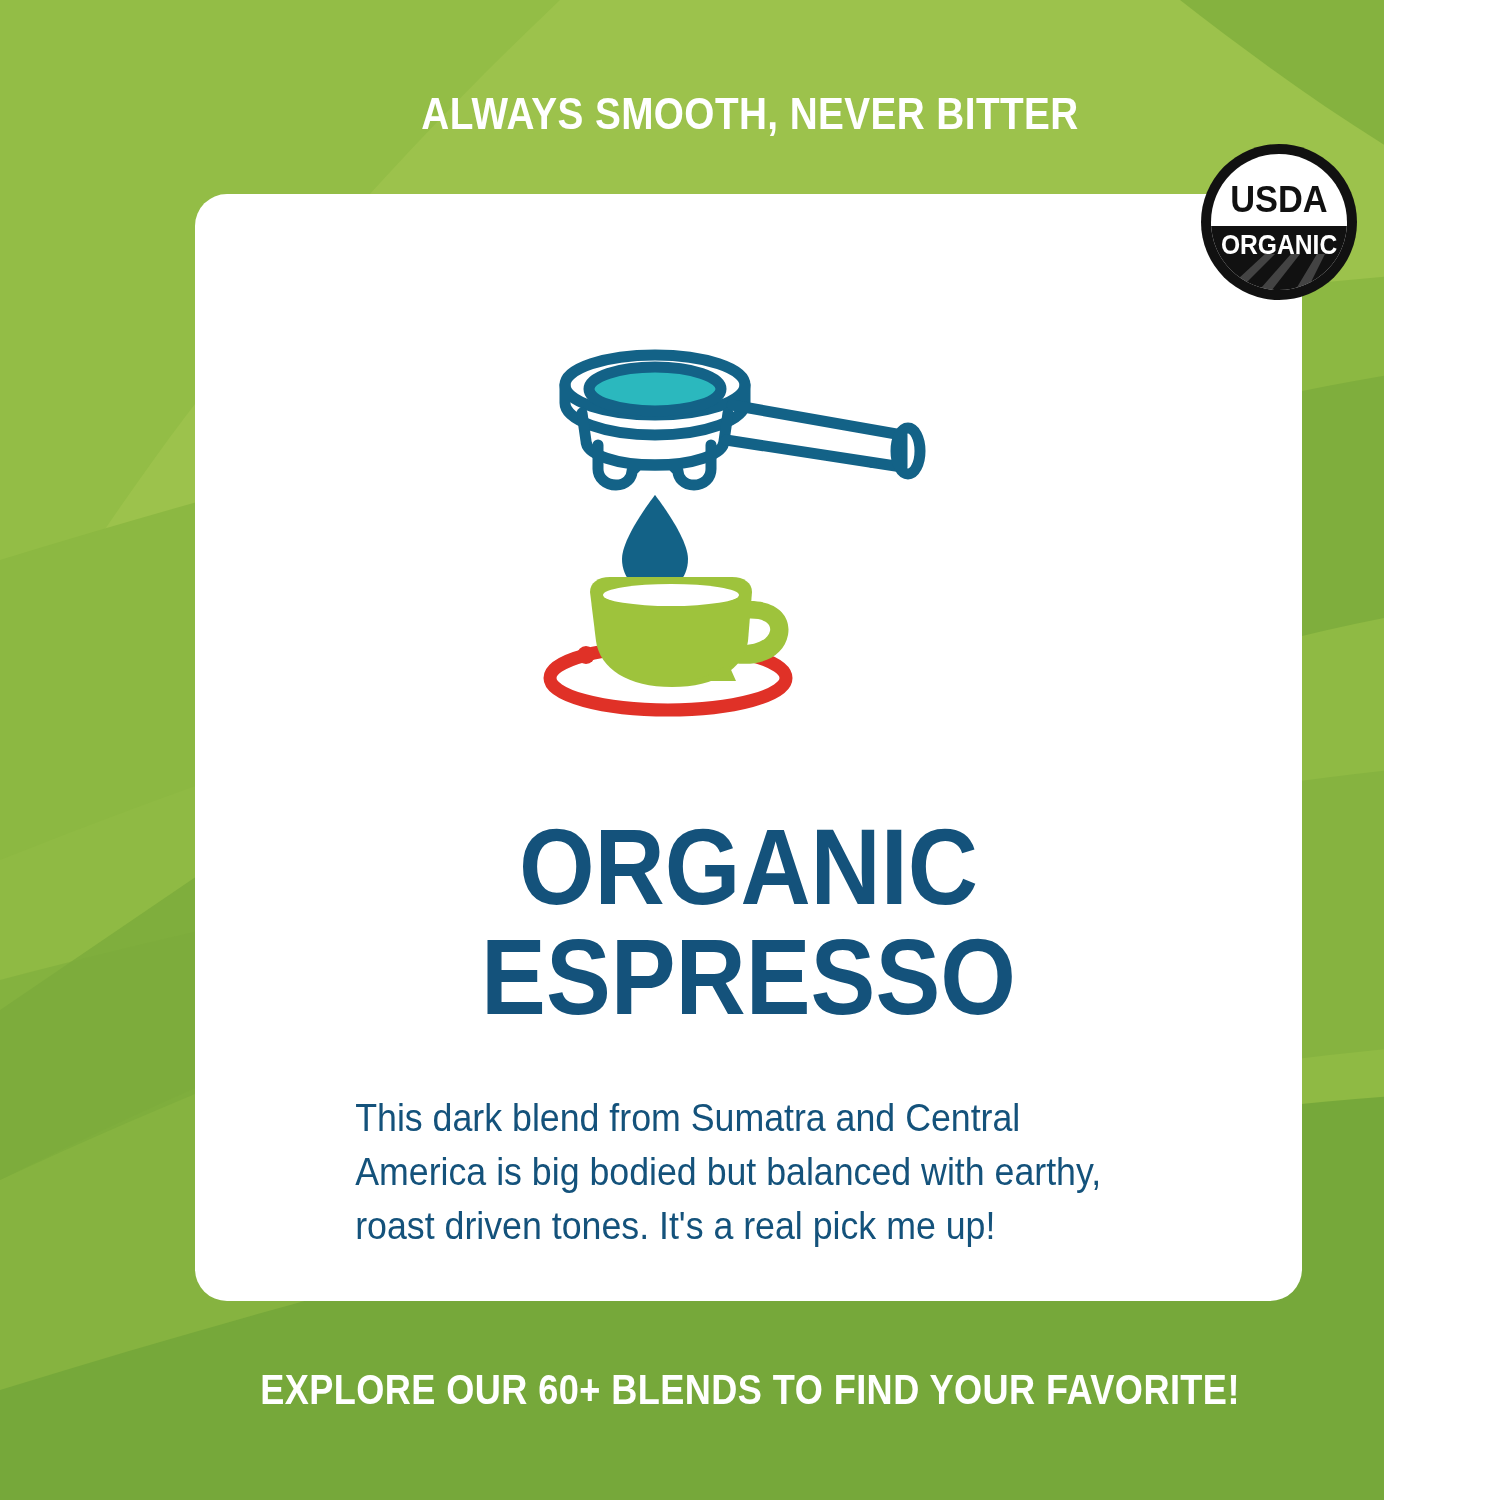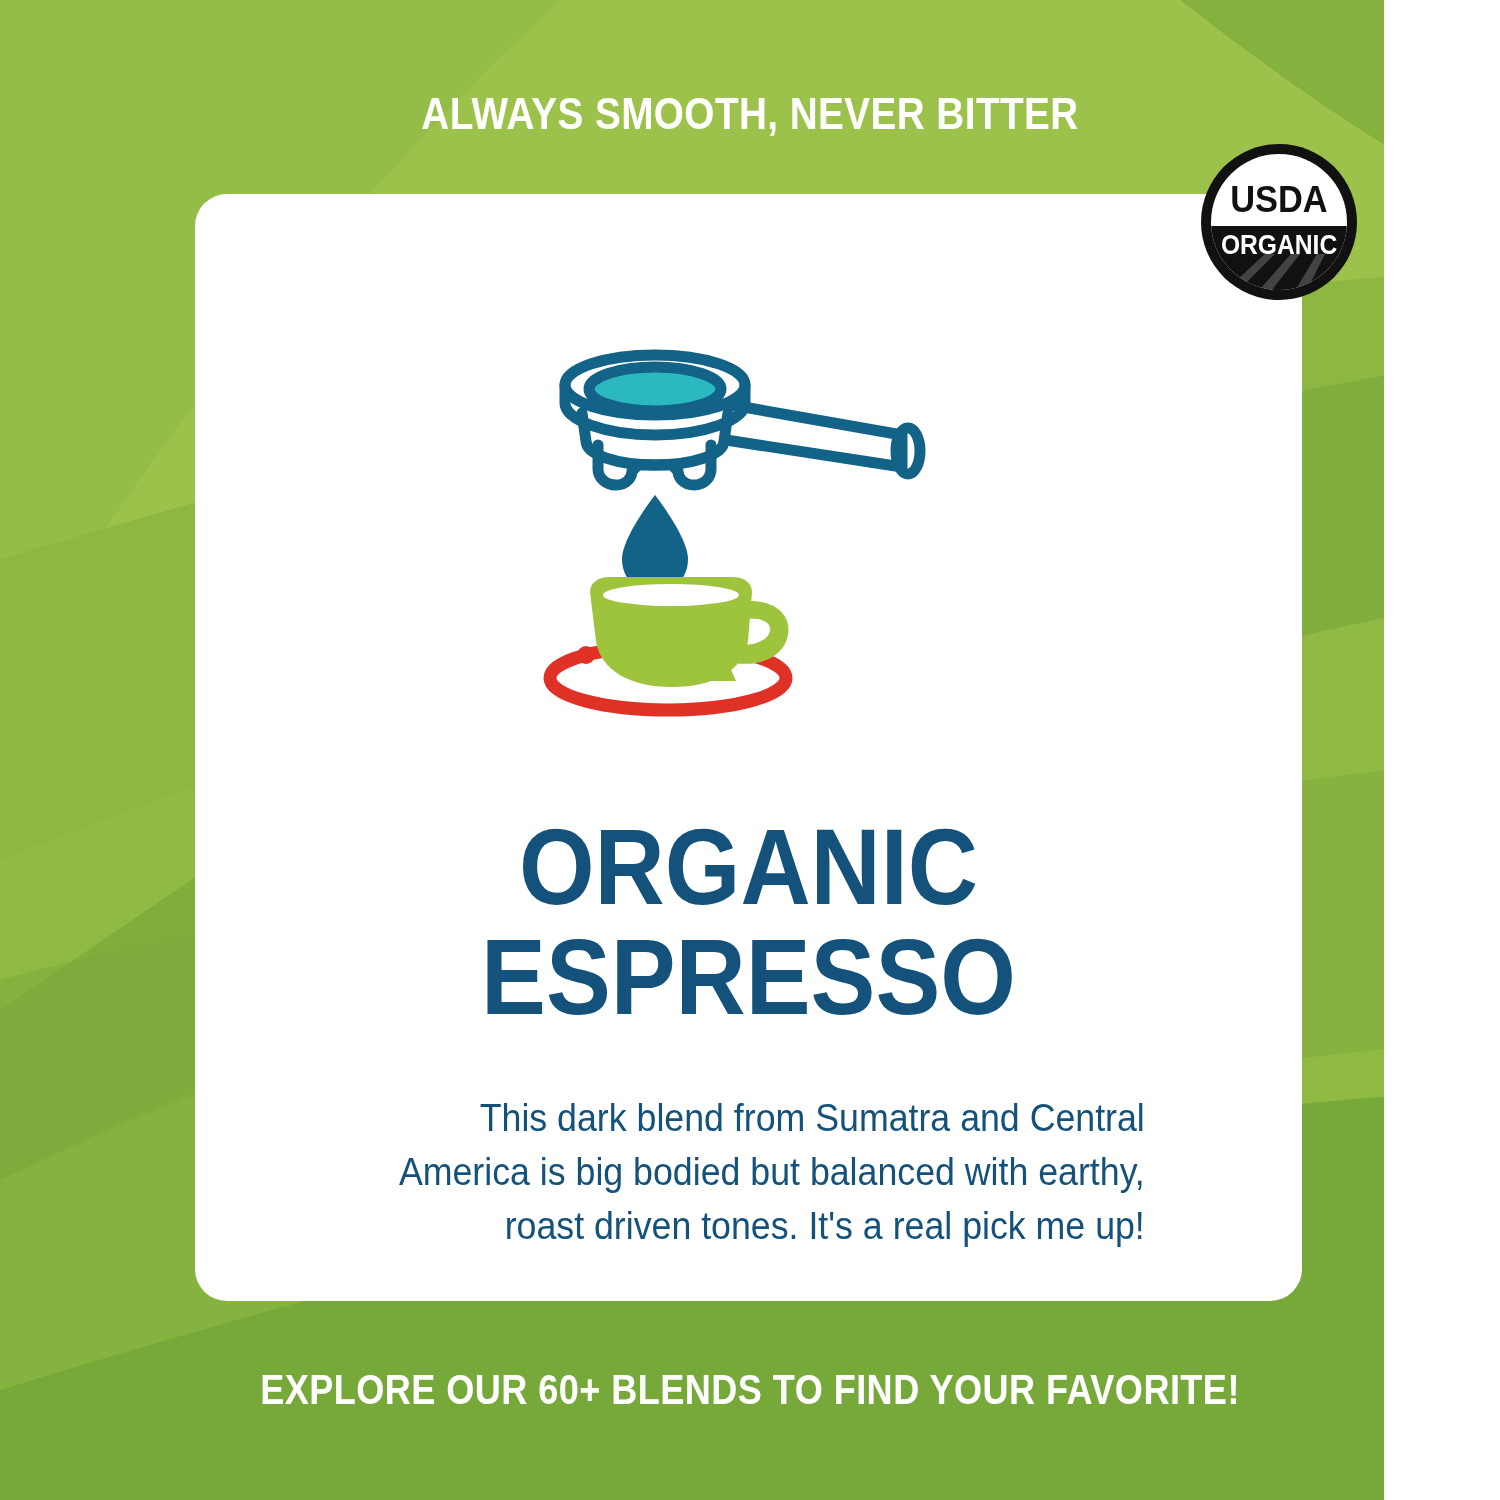--- a/index.html
+++ b/index.html
@@ -94,21 +94,21 @@
     font-size: 108px;
     transform: scaleX(0.90);
   }
 
   
   #description {
     position: absolute;
     left: 330px;
     top: 1092px;
     width: 840px;
-    text-align: right;
+    text-align: left;
     color: #14527B;
     font-size: 38px;
     line-height: 1.42;
     font-stretch: condensed;
   }
   #description .desc-line {
     display: block;
     transform: scaleX(0.94);
   }
 </style>

